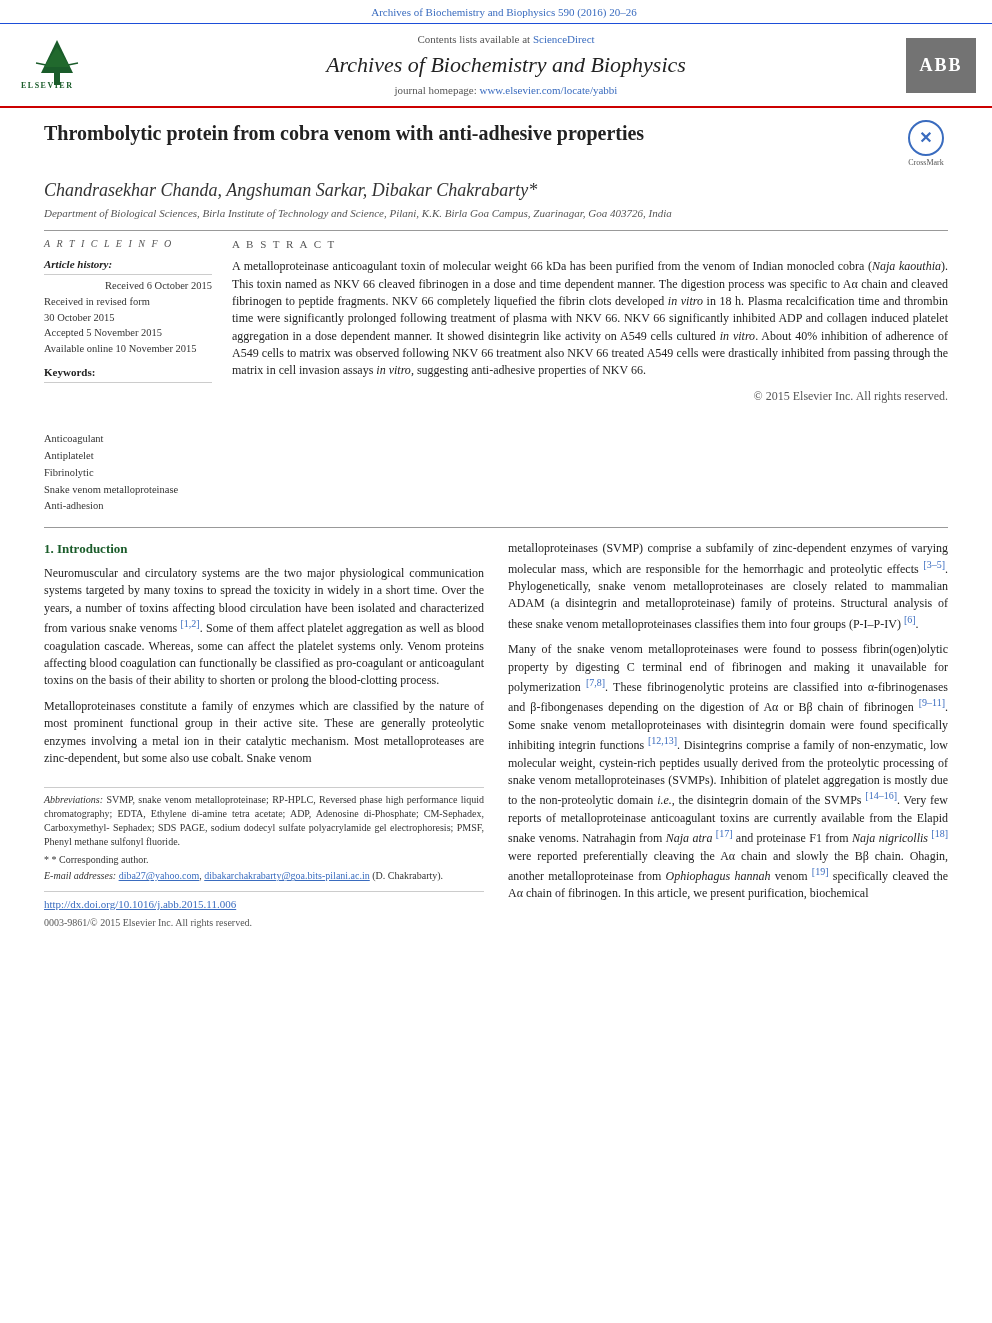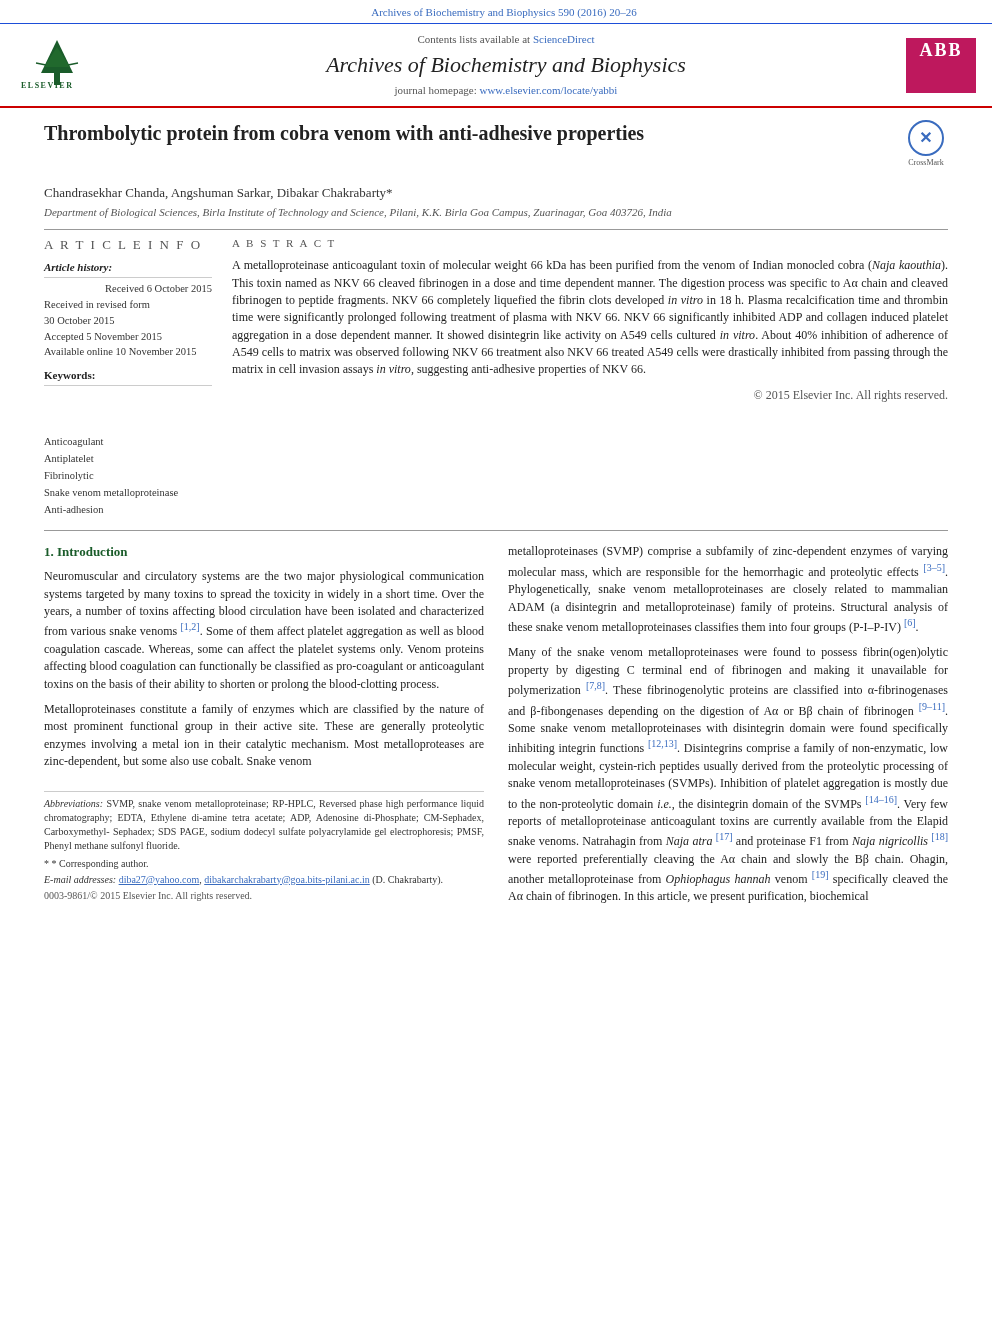--- a/index.html
+++ b/index.html
@@ -40,46 +40,46 @@
       <span>Contents lists available at</span>
       <a style="color:#3a6cbf; text-decoration:none;" href="#"><span>ScienceDirect</span></a>
     </div>
     <div style="font-size:22px; font-style:italic; color:#222;">Archives of Biochemistry and Biophysics</div>
     <div style="font-size:11px; color:#555; margin-top:2px;">
       <span>journal homepage:</span>
       <a style="color:#3a6cbf; text-decoration:none;" href="#"><span>www.elsevier.com/locate/yabbi</span></a>
     </div>
   </div>
 
-  <div style="min-width:70px; height:55px; background:#be185d; display:flex; justify-content:center; color:white; font-size:18px; font-weight:bold; letter-spacing:2px;">
+  <div style="min-width:70px; height:55px; background:#737373; display:flex; align-items:center; justify-content:center; color:white; font-size:18px; font-weight:bold; letter-spacing:2px;">
     <span>ABB</span>
   </div>
 </div>
 
 <div style="padding:12px 44px 10px 44px;">
 
   <div style="display:flex; align-items:flex-start; justify-content:space-between;">
     <div style="font-size:20px; font-weight:bold; color:#222; line-height:1.3; flex:1; margin-right:10px;">Thrombolytic protein from cobra venom with anti-adhesive properties</div>
     <div style="display:flex; flex-direction:column; align-items:center; min-width:44px;">
       <div style="width:36px; height:36px; border-radius:50%; border:2px solid #3a6cbf; display:flex; align-items:center; justify-content:center;">
         <span style="color:#3a6cbf; font-size:16px; font-weight:bold;">✕</span>
       </div>
       <span style="font-size:8px; color:#555; margin-top:1px;">CrossMark</span>
     </div>
   </div>
 
-  <div style="font-size:13px; color:#333; margin-top:16px; margin-bottom:3px;">Chandrasekhar Chanda, Angshuman Sarkar, Dibakar Chakrabarty*</div>
+  <div style="font-size:18px; color:#333; margin-top:10px; margin-bottom:3px;font-style:italic;">Chandrasekhar Chanda, Angshuman Sarkar, Dibakar Chakrabarty*</div>
   <div style="font-size:11px; font-style:italic; color:#555; margin-bottom:8px;">Department of Biological Sciences, Birla Institute of Technology and Science, Pilani, K.K. Birla Goa Campus, Zuarinagar, Goa 403726, India</div>
 
   <hr style="border:none; border-top:1px solid #999; margin:6px 0;">
 
   <div style="display:flex; gap:20px; margin-top:6px;">
 
     <div style="min-width:168px; max-width:175px;">
-      <div style="font-size:13px; letter-spacing:2px; color:#555; margin-bottom:6px;">A R T I C L E   I N F O</div>
+      <div style="font-size:10px; letter-spacing:2px; color:#555; margin-bottom:6px;font-style:italic;">A R T I C L E   I N F O</div>
       <div style="margin-bottom:8px;">
         <div style="font-style:italic; font-size:11px; font-weight:bold; color:#222; border-bottom:1px solid #ccc; padding-bottom:2px; margin-bottom:3px;">Article history:</div>
         <div style="font-size:10.5px; color:#333; line-height:1.5;text-align:right;">Received 6 October 2015</div>
         <div style="font-size:10.5px; color:#333; line-height:1.5;">Received in revised form</div>
         <div style="font-size:10.5px; color:#333; line-height:1.5;">30 October 2015</div>
         <div style="font-size:10.5px; color:#333; line-height:1.5;">Accepted 5 November 2015</div>
         <div style="font-size:10.5px; color:#333; line-height:1.5;">Available online 10 November 2015</div>
       </div>
       <div>
         <div style="font-size:11px; font-weight:bold; color:#222; border-bottom:1px solid #ccc; padding-bottom:2px; margin-bottom:3px;">Keywords:</div>
@@ -123,20 +123,23 @@
         <p style="font-size:10px; line-height:1.4; margin-bottom:2px;">
           * <span>* Corresponding author.</span>
         </p>
         <p style="font-size:10px; line-height:1.4; margin-bottom:2px;">
           <em>E-mail addresses:</em>
           <a href="#" style="color:#3a6cbf; font-size:10px;">diba27@yahoo.com</a>,
           <a href="#" style="color:#3a6cbf; font-size:10px;">dibakarchakrabarty@goa.bits-pilani.ac.in</a>
           <span>(D. Chakrabarty).</span>
         </p>
       </div>
+      <div style="margin-top:8px; padding-top:4px; border-top:1px solid #ccc;">
+        <a href="#" style="color:#3a6cbf; font-size:11px;">http://dx.doi.org/10.1016/j.abb.2015.11.006</a>
+      </div>
       <div style="font-size:10px; color:#555; margin-top:2px;">0003-9861/© 2015 Elsevier Inc. All rights reserved.</div>
     </div>
 
     <div style="flex:1; font-size:12px; color:#222; text-align:justify; line-height:1.45;">
       <p style="margin-bottom:8px;">
         metalloproteinases (SVMP) comprise a subfamily of zinc-dependent enzymes of varying molecular mass, which are responsible for the hemorrhagic and proteolytic effects <a href="#" style="color:#3a6cbf; text-decoration:none; font-size:10px; vertical-align:super;">[3–5]</a>. Phylogenetically, snake venom metalloproteinases are closely related to mammalian ADAM (a disintegrin and metalloproteinase) family of proteins. Structural analysis of these snake venom metalloproteinases classifies them into four groups (P-I–P-IV) <a href="#" style="color:#3a6cbf; text-decoration:none; font-size:10px; vertical-align:super;">[6]</a>.
       </p>
       <p style="margin-bottom:8px;">
         Many of the snake venom metalloproteinases were found to possess fibrin(ogen)olytic property by digesting C terminal end of fibrinogen and making it unavailable for polymerization <a href="#" style="color:#3a6cbf; text-decoration:none; font-size:10px; vertical-align:super;">[7,8]</a>. These fibrinogenolytic proteins are classified into α-fibrinogenases and β-fibongenases depending on the digestion of Aα or Bβ chain of fibrinogen <a href="#" style="color:#3a6cbf; text-decoration:none; font-size:10px; vertical-align:super;">[9–11]</a>. Some snake venom metalloproteinases with disintegrin domain were found specifically inhibiting integrin functions <a href="#" style="color:#3a6cbf; text-decoration:none; font-size:10px; vertical-align:super;">[12,13]</a>. Disintegrins comprise a family of non-enzymatic, low molecular weight, cystein-rich peptides usually derived from the proteolytic processing of snake venom metalloproteinases (SVMPs). Inhibition of platelet aggregation is mostly due to the non-proteolytic domain <em>i.e.</em>, the disintegrin domain of the SVMPs <a href="#" style="color:#3a6cbf; text-decoration:none; font-size:10px; vertical-align:super;">[14–16]</a>. Very few reports of metalloproteinase anticoagulant toxins are currently available from the Elapid snake venoms. Natrahagin from <em>Naja atra</em> <a href="#" style="color:#3a6cbf; text-decoration:none; font-size:10px; vertical-align:super;">[17]</a> and proteinase F1 from <em>Naja nigricollis</em> <a href="#" style="color:#3a6cbf; text-decoration:none; font-size:10px; vertical-align:super;">[18]</a> were reported preferentially cleaving the Aα chain and slowly the Bβ chain. Ohagin, another metalloproteinase from <em>Ophiophagus hannah</em> venom <a href="#" style="color:#3a6cbf; text-decoration:none; font-size:10px; vertical-align:super;">[19]</a> specifically cleaved the Aα chain of fibrinogen. In this article, we present purification, biochemical
       </p>

